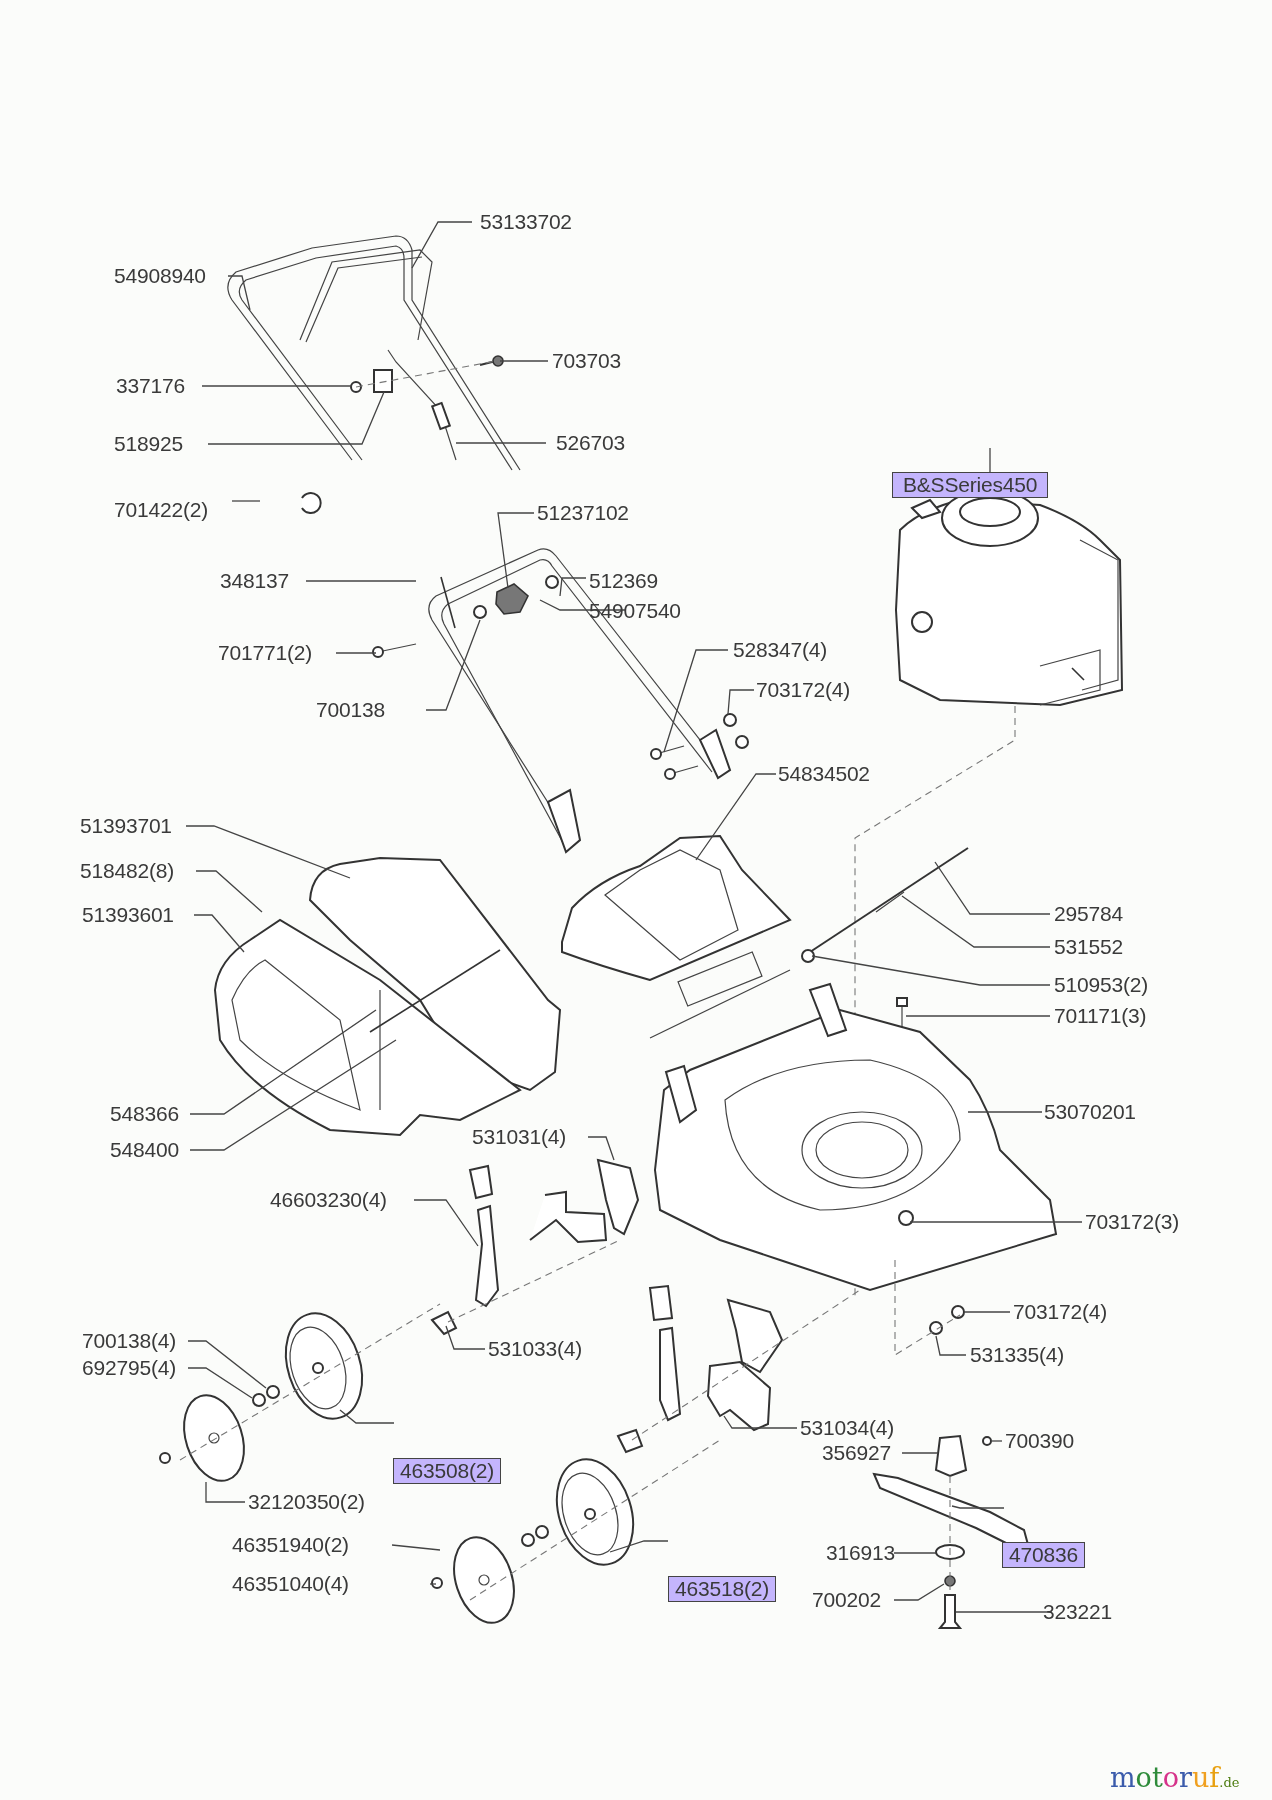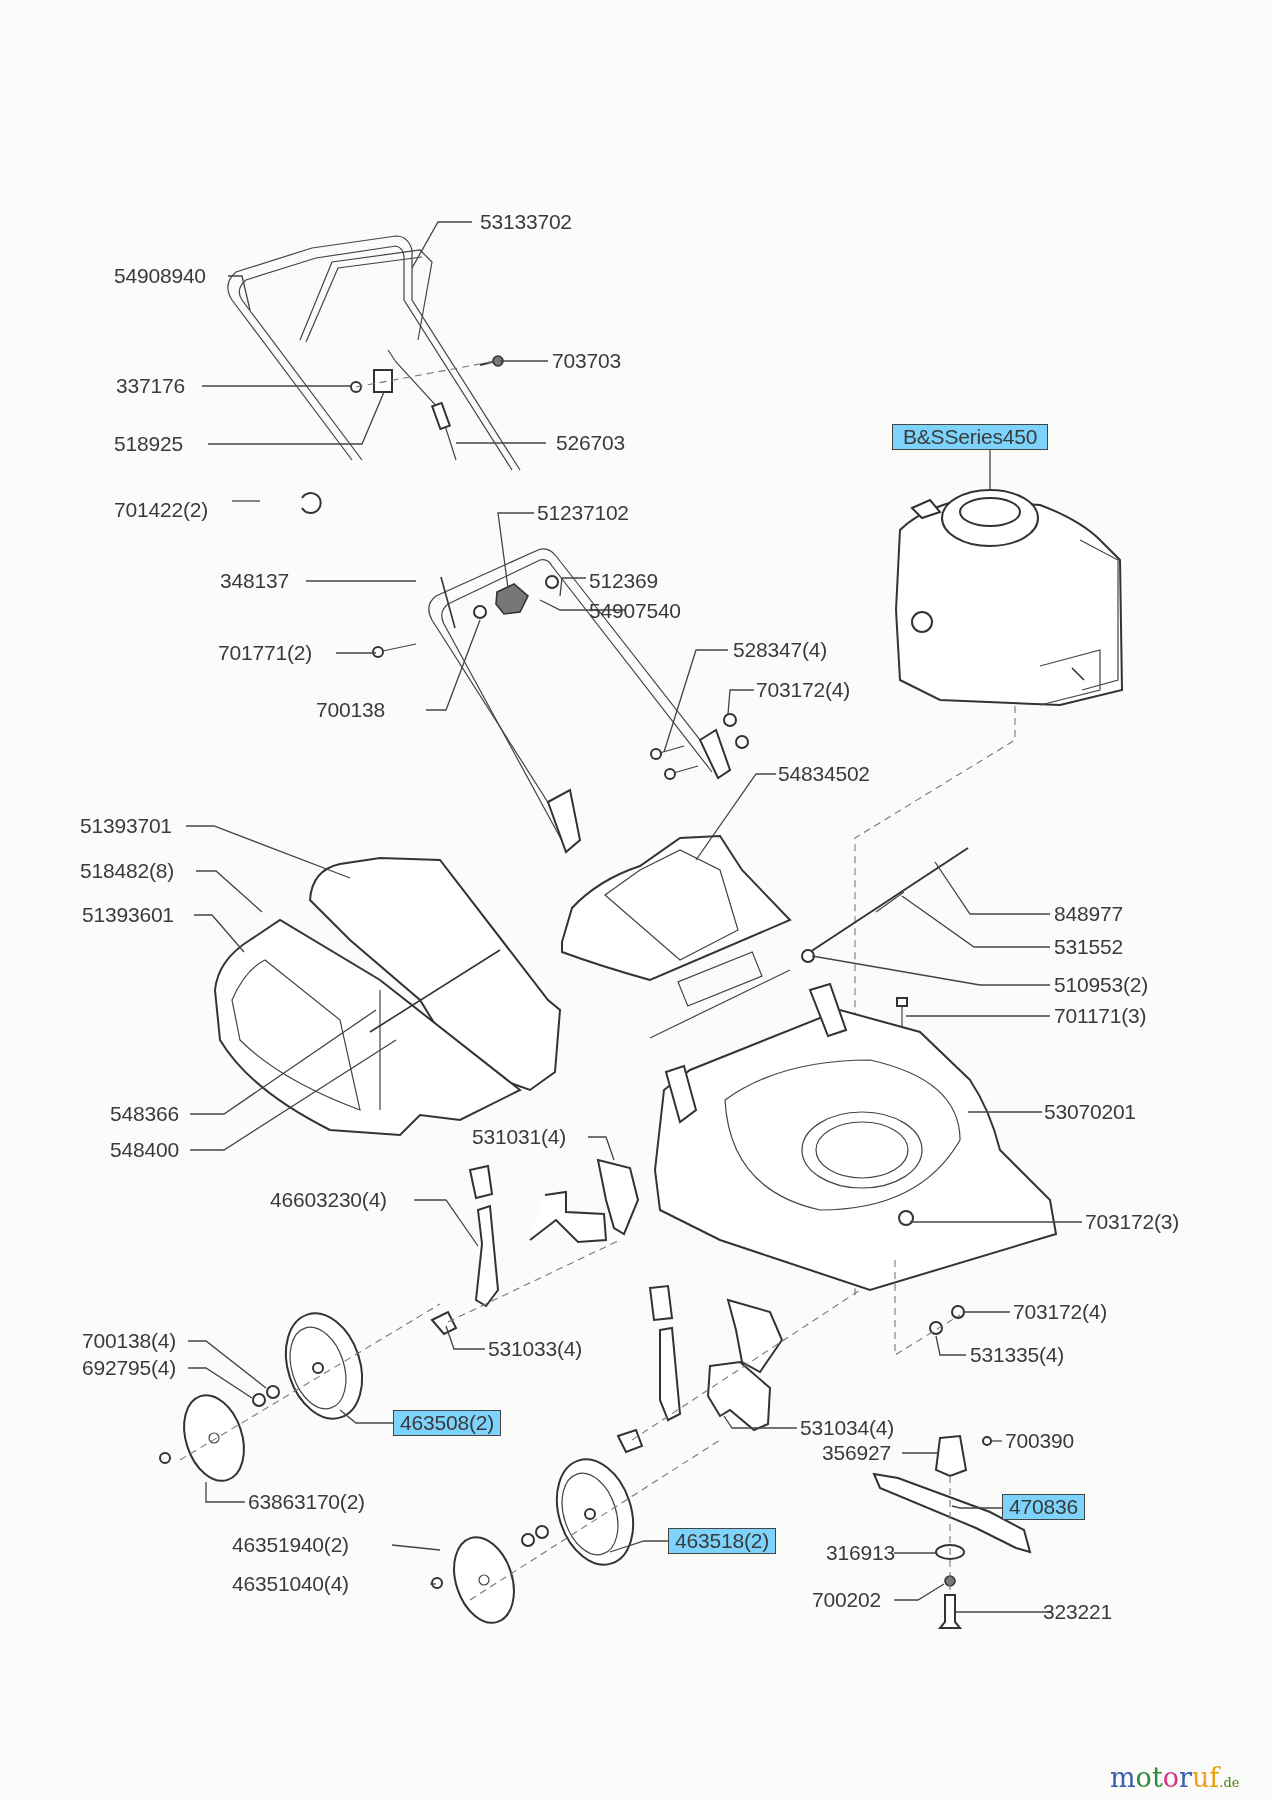--- a/index.html
+++ b/index.html
@@ -8,21 +8,21 @@
     background: #fbfcfa;
     font-family: "Liberation Sans", "DejaVu Sans", sans-serif;
     color: #333;
   }
   #art { position: absolute; left: 0; top: 0; width: 1272px; height: 1800px; }
   .lbl {
     position: absolute; font-size: 21px; line-height: 24px; white-space: nowrap;
     color: #3a3a3a; letter-spacing: -0.2px; text-align: center;
   }
   .lbl.boxed {
-    border: 1.5px solid #444; padding: 0 6px; background: #7dd3fc;
+    border: 1.5px solid #444; padding: 0 6px; background: #c4b5fd; margin-top: 48px;
   }
   .logo {
     position: absolute; left: 1110px; top: 1763px;
     font-family: "DejaVu Serif", "Liberation Serif", serif; font-size: 27px; line-height: 30px;
     white-space: nowrap;
   }
   .logo span { display: inline-block; }
   .logo .tld { font-size: 13px; color: #4d7c0f; }
   svg .ln { stroke: #444; stroke-width: 1.3; fill: none; }
   svg .dash { stroke: #777; stroke-width: 1.1; fill: none; stroke-dasharray: 7 5; }
@@ -244,40 +244,40 @@
 <div class="lbl" style="left:589px;top:569px">512369</div>
 <div class="lbl" style="left:589px;top:599px">54907540</div>
 <div class="lbl" style="left:218px;top:641px">701771(2)</div>
 <div class="lbl" style="left:733px;top:638px">528347(4)</div>
 <div class="lbl" style="left:756px;top:678px">703172(4)</div>
 <div class="lbl" style="left:316px;top:698px">700138</div>
 <div class="lbl" style="left:778px;top:762px">54834502</div>
 <div class="lbl" style="left:80px;top:814px">51393701</div>
 <div class="lbl" style="left:80px;top:859px">518482(8)</div>
 <div class="lbl" style="left:82px;top:903px">51393601</div>
-<div class="lbl" style="left:1054px;top:902px">848977</div>
+<div class="lbl" style="left:1054px;top:902px">295784</div>
 <div class="lbl" style="left:1054px;top:935px">531552</div>
 <div class="lbl" style="left:1054px;top:973px">510953(2)</div>
 <div class="lbl" style="left:1054px;top:1004px">701171(3)</div>
 <div class="lbl" style="left:110px;top:1102px">548366</div>
 <div class="lbl" style="left:110px;top:1138px">548400</div>
 <div class="lbl" style="left:1044px;top:1100px">53070201</div>
 <div class="lbl" style="left:472px;top:1125px">531031(4)</div>
 <div class="lbl" style="left:270px;top:1188px">46603230(4)</div>
 <div class="lbl" style="left:1085px;top:1210px">703172(3)</div>
 <div class="lbl" style="left:82px;top:1329px">700138(4)</div>
 <div class="lbl" style="left:82px;top:1356px">692795(4)</div>
 <div class="lbl" style="left:1013px;top:1300px">703172(4)</div>
 <div class="lbl" style="left:488px;top:1337px">531033(4)</div>
 <div class="lbl" style="left:970px;top:1343px">531335(4)</div>
 <div class="lbl boxed" style="left:393px;top:1410px">463508(2)</div>
 <div class="lbl" style="left:800px;top:1416px">531034(4)</div>
 <div class="lbl" style="left:1005px;top:1429px">700390</div>
 <div class="lbl" style="left:822px;top:1441px">356927</div>
-<div class="lbl" style="left:248px;top:1490px">63863170(2)</div>
+<div class="lbl" style="left:248px;top:1490px">32120350(2)</div>
 <div class="lbl boxed" style="left:1002px;top:1494px">470836</div>
 <div class="lbl" style="left:232px;top:1533px">46351940(2)</div>
 <div class="lbl boxed" style="left:668px;top:1528px">463518(2)</div>
 <div class="lbl" style="left:826px;top:1541px">316913</div>
 <div class="lbl" style="left:232px;top:1572px">46351040(4)</div>
 <div class="lbl" style="left:812px;top:1588px">700202</div>
 <div class="lbl" style="left:1043px;top:1600px">323221</div>
 
 <div class="lbl boxed" style="left:892px;top:424px;padding:0 10px">B&amp;SSeries450</div>
 

